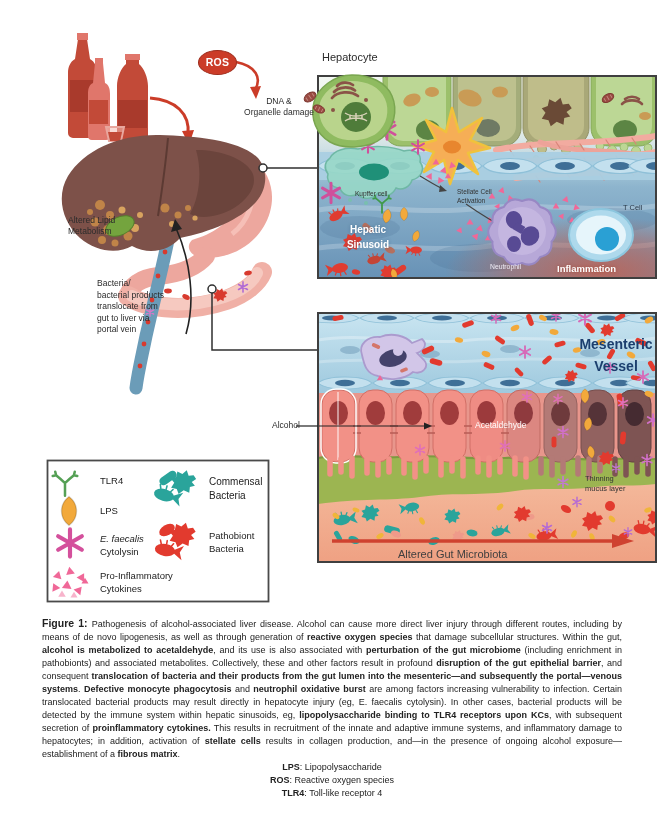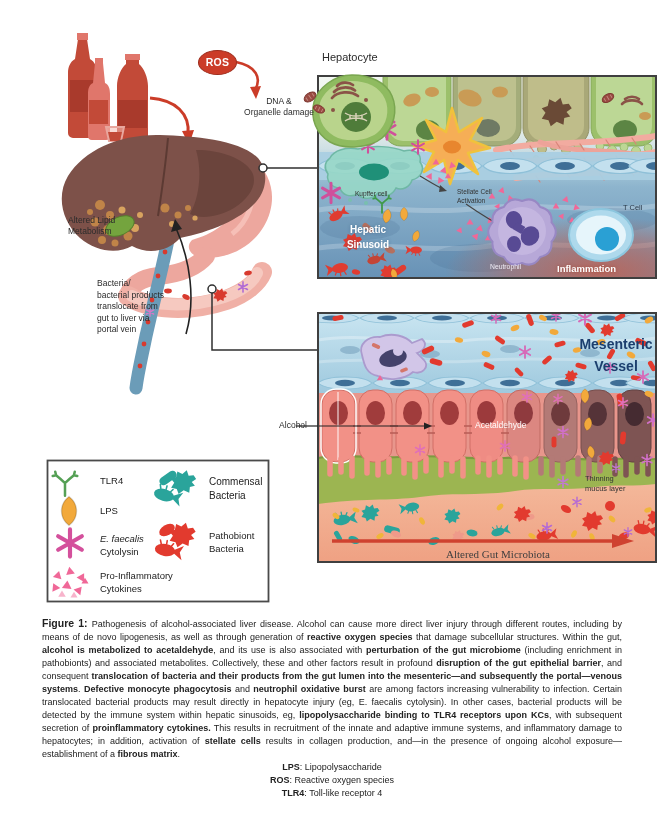--- a/index.html
+++ b/index.html
@@ -570,25 +570,25 @@
 <div class="lbl" style="left:328px;top:222px;width:54px;text-align:center;font-size:10px;font-weight:bold;color:#fff;line-height:1.5;text-shadow:0 0 3px rgba(40,80,120,.5);">Hepatic
 Sinusoid</div>
 <div class="lbl" style="left:444px;top:188px;font-size:6.5px;color:#333;line-height:1.35;">Stellate Cell
 Activation</div>
 <div class="lbl" style="left:477px;top:263px;font-size:6.8px;color:#efecf5;">Neutrophil</div>
 <div class="lbl" style="left:610px;top:203px;font-size:7.5px;color:#2b3a4a;">T Cell</div>
 <div class="lbl" style="left:544px;top:263px;font-size:9.5px;font-weight:bold;color:#fff;text-shadow:0 0 3px rgba(150,60,40,.6);">Inflammation</div>
 
 <div class="lbl" style="left:560px;top:334px;width:86px;text-align:center;font-size:14px;font-weight:bold;color:#1c3f6e;line-height:1.55;">Mesenteric
 Vessel</div>
-<div class="lbl" style="left:252px;top:420px;width:42px;text-align:right;font-size:8.5px;">Alcohol</div>
+<div class="lbl" style="left:252px;top:420px;width:42px;text-align:center;font-size:8.5px;">Alcohol</div>
 <div class="lbl" style="left:433px;top:420px;font-size:8.5px;color:#fff;padding-left:29px;">Acetaldehyde</div>
 <div class="lbl" style="left:572px;top:474px;width:62px;text-align:left;font-size:7.5px;color:#333;line-height:1.3;">Thinning
 mucus layer</div>
-<div class="lbl" style="left:385px;top:548px;width:200px;text-align:center;font-size:11px;color:#3f3f3f;font-family:Liberation Serif, serif;">Altered Gut Microbiota</div>
+<div class="lbl" style="left:385px;top:548px;width:200px;font-size:11px;color:#3f3f3f;">Altered Gut Microbiota</div>
 
 <div class="lbl" style="left:87px;top:475px;font-size:9.5px;color:#222;">TLR4</div>
 <div class="lbl" style="left:87px;top:505px;font-size:9.5px;color:#222;">LPS</div>
 <div class="lbl" style="left:87px;top:532px;font-size:9.5px;color:#222;line-height:1.42;"><span style="font-style: italic;">E. faecalis</span><span>
 Cytolysin</span></div>
 <div class="lbl" style="left:87px;top:569px;font-size:9.5px;color:#222;line-height:1.42;">Pro-Inflammatory
 Cytokines</div>
 <div class="lbl" style="left:196px;top:475px;font-size:10px;color:#222;line-height:1.42;">Commensal
 Bacteria</div>
 <div class="lbl" style="left:196px;top:529px;font-size:9.5px;color:#222;line-height:1.42;">Pathobiont

